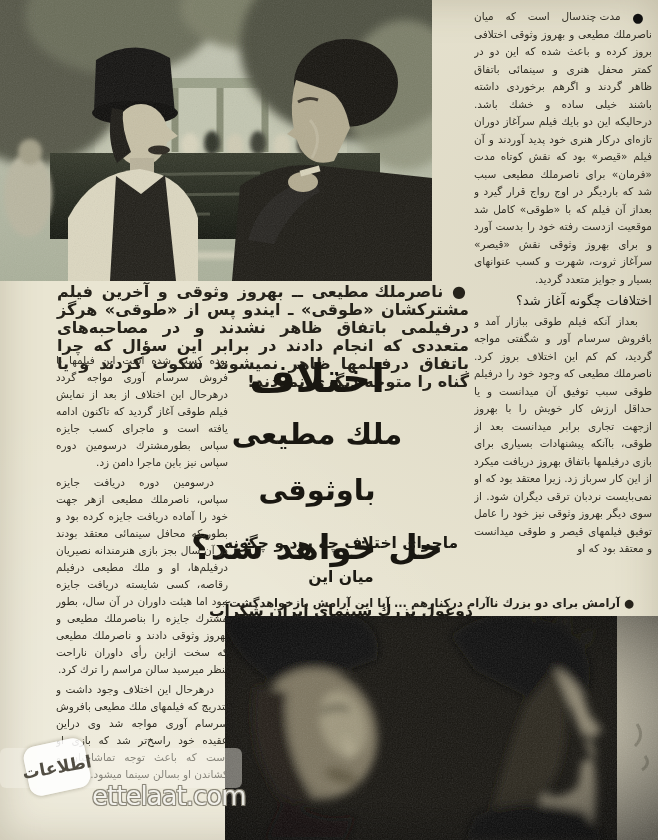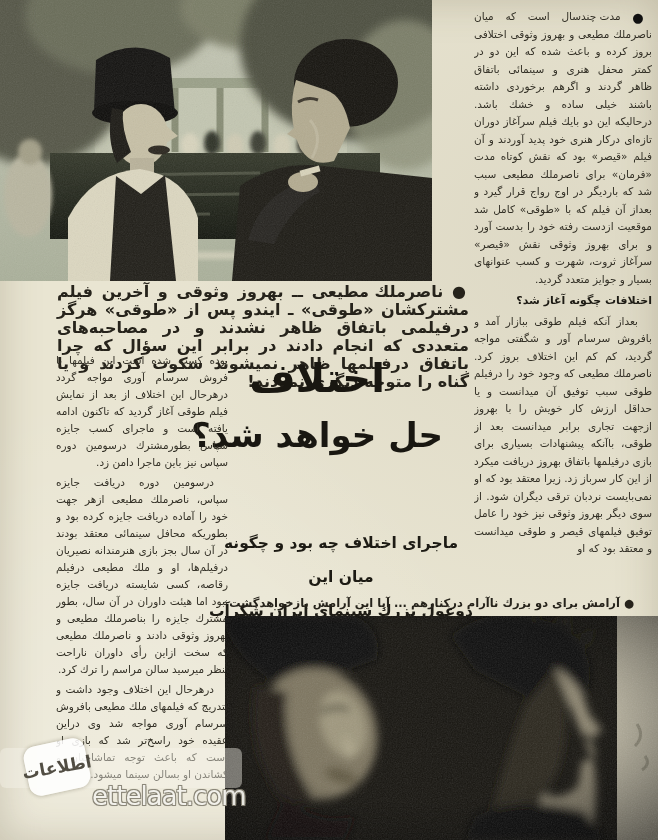--- a/index.html
+++ b/index.html
@@ -19,21 +19,21 @@
   .top-photo svg,.bottom-photo svg{display:block;}
   
   .photo-caption{left:57px;top:283px;width:412px;direction:rtl;text-align:justify;
     font-weight:bold;font-size:16px;line-height:18px;color:#26231b;}
   
   .right-col{left:474px;top:8px;width:178px;height:588px;overflow:hidden;
     direction:rtl;text-align:justify;font-size:10.5px;line-height:17.5px;color:#333026;}
   .right-col p{margin:0 0 2px 0;}
   .right-col .indent{text-indent:14px;}
   .lead-bullet{font-size:13px;line-height:1;vertical-align:middle;color:#111;}
-  .col-subhead{font-weight:bold;font-size:11px;margin:4px 0 3px 0;color:#1d1b14;}
+  .col-subhead{font-weight:normal;font-size:13px;margin:4px 0 3px 0;color:#1d1b14;}
   
   .headline{left:186px;top:350px;width:262px;direction:rtl;text-align:center;
     font-weight:bold;color:#191711;}
   .headline .h1{font-size:40px;line-height:56px;}
   .headline .h2{font-size:29px;line-height:56px;letter-spacing:-1px;}
   .headline .h3{font-size:34px;line-height:58px;}
   
   .subheadline{left:184px;top:526px;width:266px;direction:rtl;text-align:center;
     font-weight:bold;font-size:15.5px;line-height:34px;color:#1d1b14;margin-left:24px;}
   
@@ -163,20 +163,21 @@
     <p>
       <span class="lead-bullet">●</span>
       <span>مدت چندسال است كه ميان ناصرملك مطيعى و بهروز وثوقى اختلافى بروز كرده و باعث شده كه اين دو در كمتر محفل هنرى و سينمائى باتفاق ظاهر گردند و اگرهم برخوردى داشته باشند خيلى ساده و خشك باشد. درحاليكه اين دو بايك فيلم سرآغاز دوران تازه‌اى دركار هنرى خود پديد آوردند و آن فيلم «قيصر» بود كه نقش كوتاه مدت «فرمان» براى ناصرملك مطيعى سبب شد كه بارديگر در اوج رواج قرار گيرد و بعداز آن فيلم كه با «طوقى» كامل شد موقعيت ازدست رفته خود را بدست آورد و براى بهروز وثوقى نقش «قيصر» سرآغاز ثروت، شهرت و كسب عنوانهاى بسيار و جوايز متعدد گرديد.</span>
     </p>
     <div class="col-subhead">اختلافات چگونه آغاز شد؟</div>
     <p class="indent">بعداز آنكه فيلم طوقى ببازار آمد و بافروش سرسام آور و شگفتى مواجه گرديد، كم كم اين اختلاف بروز كرد. ناصرملك مطيعى كه وجود خود را درفيلم طوقى سبب توفيق آن ميدانست و يا حداقل ارزش كار خويش را با بهروز ازجهت تجارى برابر ميدانست بعد از طوقى، باآنكه پيشنهادات بسيارى براى بازى درفيلمها باتفاق بهروز دريافت ميكرد از اين كار سرباز زد. زيرا معتقد بود كه او نمى‌بايست نردبان ترقى ديگران شود. از سوى ديگر بهروز وثوقى نيز خود را عامل توفيق فيلمهاى قيصر و طوقى ميدانست و معتقد بود كه او</p>
   </div>
 
   <div class="abs headline">
     <div class="h1">اختلاف</div>
+    <div class="h2">ملك مطيعى باوثوقى</div>
     <div class="h3">حل خواهد شد؟</div>
   </div>
 
   <div class="abs subheadline">
     <div>ماجراى اختلاف چه بود و چگونه ميان اين</div>
     <div>دوغول بزرك سينماى ايران شكرآب شد؟</div>
   </div>
 
   <div class="abs left-col">
     <p>بوده كسب شده است اين فيلمها با فروش سرسام آورى مواجه گردد درهرحال اين اختلاف از بعد از نمايش فيلم طوقى آغاز گرديد كه تاكنون ادامه يافته است و ماجراى كسب جايزه سپاس بطورمشترك درسومين دوره سپاس نيز باين ماجرا دامن زد.</p>

